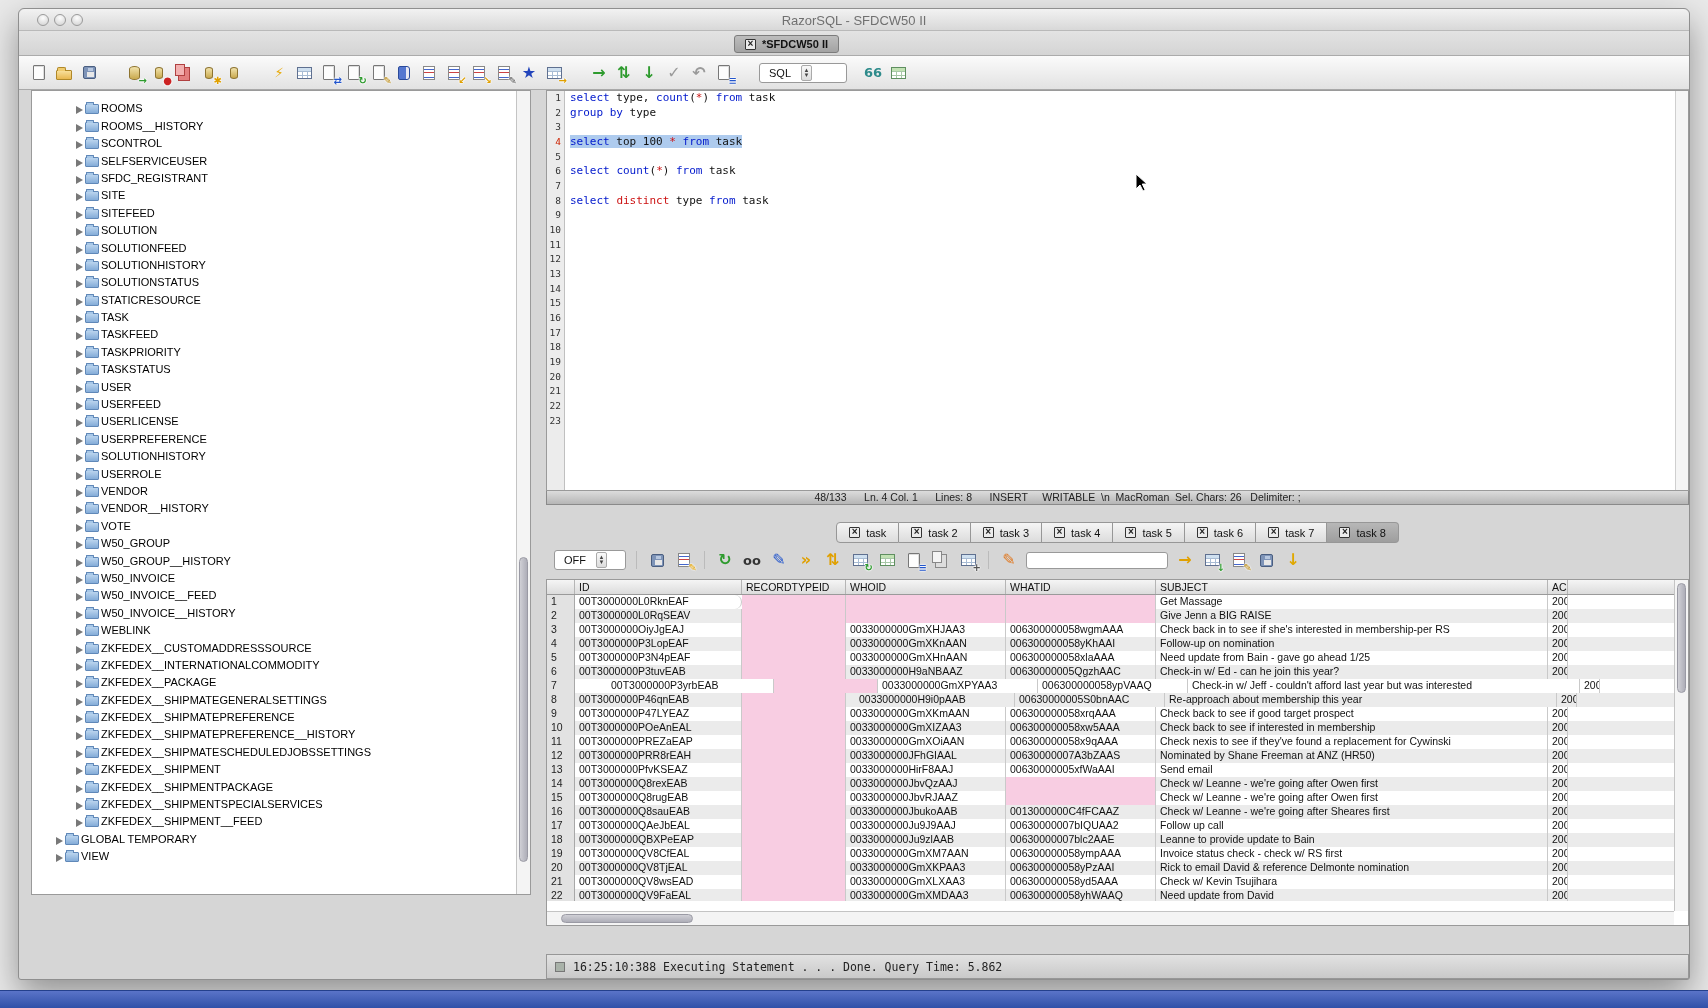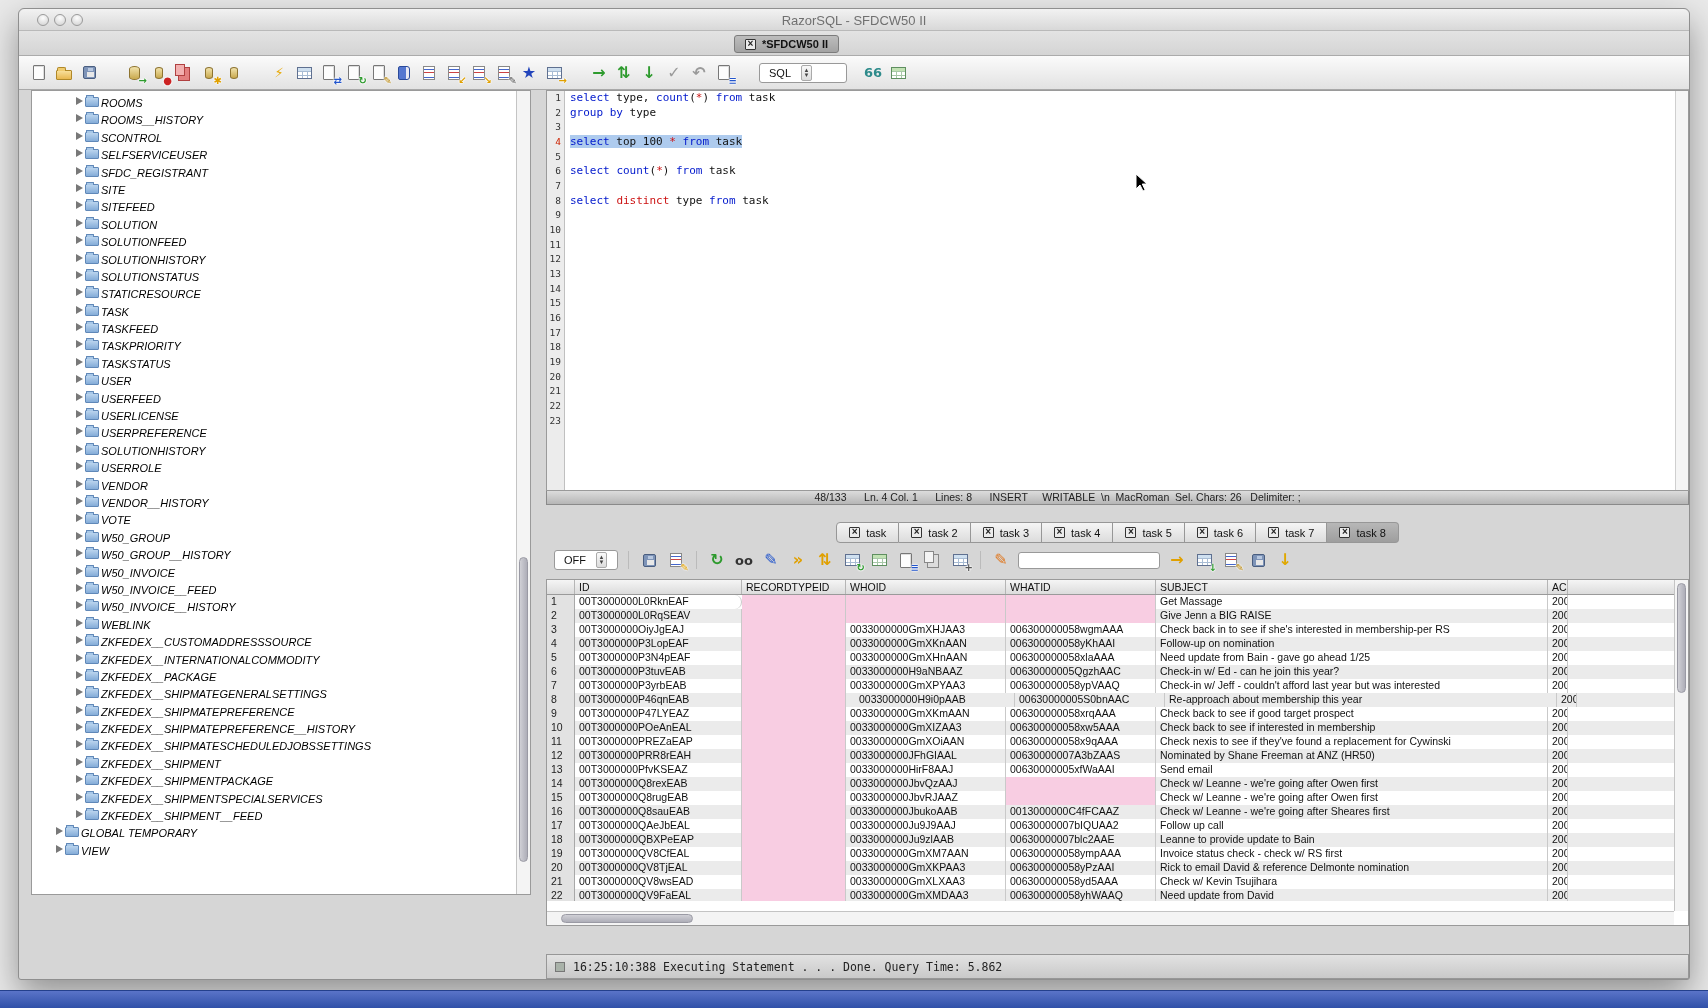--- a/index.html
+++ b/index.html
@@ -72,21 +72,21 @@
   .dd { height:20px; background:#fff; border:1px solid #999; border-radius:3px;
     display:inline-flex; align-items:center; padding:0 3px 0 9px; font-size:11px; color:#111; }
   .dd .stp { margin-left:10px; width:11px; display:flex; flex-direction:column; align-items:center;
     font-size:6px; line-height:5px; color:#444; background:linear-gradient(#fafafa,#dcdcdc);
     border:1px solid #aaa; border-radius:2px; height:16px; justify-content:center; }
 
   
   .tree-panel { position:absolute; left:12px; top:81px; width:500px; height:805px;
     background:#fff; border:1px solid #9a9a9a; overflow:hidden; }
   .tree-inner { position:absolute; left:0; top:6px; width:484px; }
-  .trow { height:17.4px; display:flex; align-items:flex-start; gap:2px; font-size:11px; color:#000; white-space:nowrap;font-style:italic; }
+  .trow { height:17.4px; display:flex; align-items:flex-end; gap:2px; font-size:11px; color:#000; white-space:nowrap; }
   .trow.lv1 { padding-left:44px; }
   .trow.lv0 { padding-left:24px; }
   .tri { width:0; height:0; border-left:7px solid #787878; border-top:4.5px solid transparent; border-bottom:4.5px solid transparent; flex:none; }
   .tf { width:14px; height:10px; background:linear-gradient(#bad4ee,#84acd8); border:1px solid #6088b8;
     border-radius:1px; position:relative; flex:none; }
   .tf::before { content:''; position:absolute; top:-3px; left:0; width:6px; height:2px; background:#a8c8e8;
     border:1px solid #6088b8; border-bottom:0; border-radius:1px 1px 0 0; }
   .vscroll { position:absolute; right:0; top:0; width:14px; height:100%; background:#f4f4f4; border-left:1px solid #c4c4c4; }
   .vthumb { position:absolute; left:2px; width:9px; border-radius:5px; background:linear-gradient(90deg,#d0d0d6,#aeaeb8); border:1px solid #9a9aa4; }
 
@@ -595,21 +595,21 @@
           <span class="xb"></span>
           <span>task 7</span>
         </div>
         <div class="rtab act">
           <span class="xb"></span>
           <span>task 8</span>
         </div>
       </div>
 
     <div class="rtoolbar" id="rtoolbar">
-        <span class="dd" style="width: 64px;">
+        <span class="dd" style="width: 72px;">
           <span>OFF</span>
           <span class="stp">▲<br>▼</span>
         </span>
         <span class="rsep"></span>
         <span class="ic">
           <span class="ib b-floppy"></span>
         </span>
         <span class="ic">
           <span class="ib b-list"></span>
           <span class="ov" style="color: rgb(224, 160, 0);">✎</span>
@@ -739,21 +739,21 @@
             <div class="td" style="width: 167px;">00T3000000P3tuvEAB</div>
             <div class="td pink" style="width: 104px;"></div>
             <div class="td" style="width: 160px;">0033000000H9aNBAAZ</div>
             <div class="td" style="width: 150px;">00630000005QgzhAAC</div>
             <div class="td" style="width: 392px;">Check-in w/ Ed - can he join this year?</div>
             <div class="td" style="width: 20px;">200</div>
             <div class="td" style="flex: 1 1 0%; border-right: none;"></div>
           </div>
           <div class="tr">
             <div class="td rownum" style="width: 28px;">7</div>
-            <div class="td" style="width: 167px;">00T3000000P3yrbEAB</div>
+            <div class="td" style="width: 167px; margin-left: 32px;">00T3000000P3yrbEAB</div>
             <div class="td pink" style="width: 104px;"></div>
             <div class="td" style="width: 160px;">0033000000GmXPYAA3</div>
             <div class="td" style="width: 150px;">006300000058ypVAAQ</div>
             <div class="td" style="width: 392px;">Check-in w/ Jeff - couldn't afford last year but was interested</div>
             <div class="td" style="width: 20px;">200</div>
             <div class="td" style="flex: 1 1 0%; border-right: none;"></div>
           </div>
           <div class="tr even">
             <div class="td rownum" style="width: 28px;">8</div>
             <div class="td" style="width: 167px;">00T3000000P46qnEAB</div>

